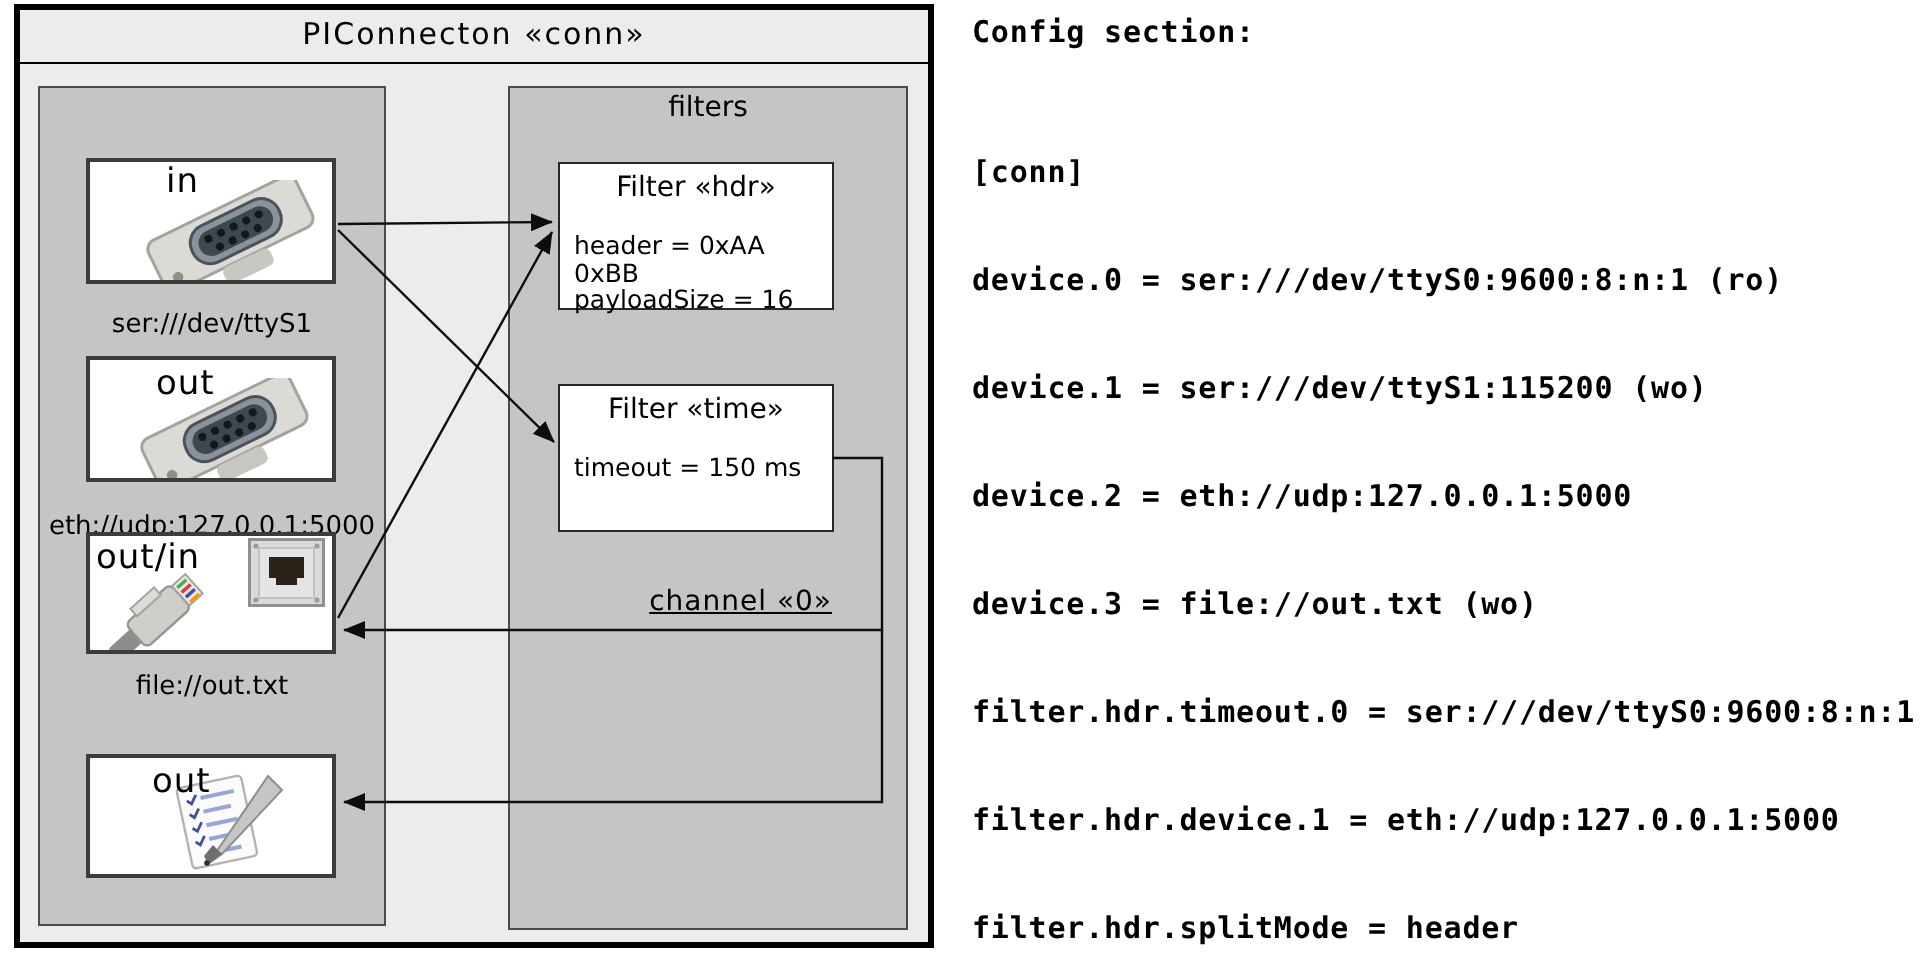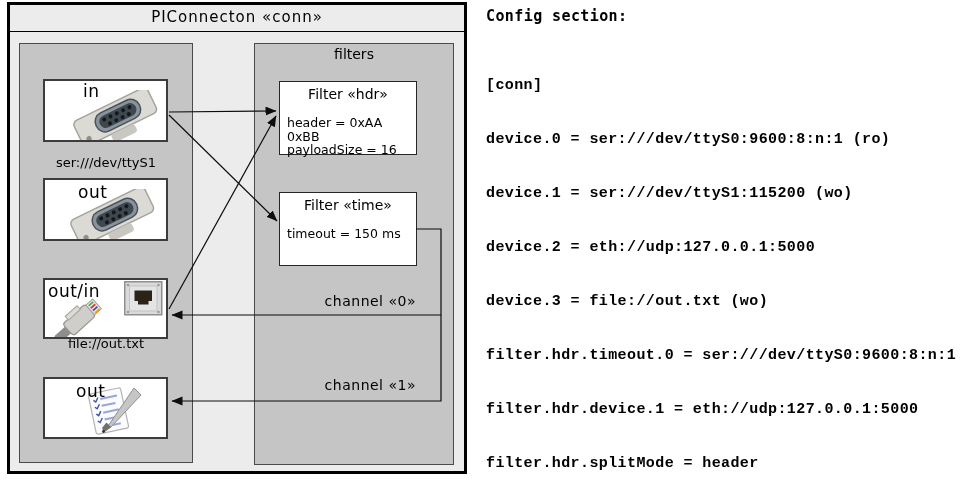--- a/index.html
+++ b/index.html
@@ -32,52 +32,53 @@
   .dev-card { left:43px; width:125px; border:2px solid #3c3c3c; }
   .port-label { position:absolute; font-size:17px; line-height:19px; letter-spacing:0.5px; z-index:2; }
 
   
   .filter-card { left:279px; width:138px; height:74px; border:1px solid #262626; }
   .filter-title { position:absolute; top:4px; left:0; width:100%; text-align:center; font-size:14px; }
   .filter-props { position:absolute; top:34px; left:7px; font-size:12.5px; line-height:13.5px; }
 
   
   .chan-label { position:absolute; left:254px; width:162px; text-align:right; font-size:14px; letter-spacing:0.5px; z-index:2; }
-  .chan-0 { top:293px; }
+  .chan-0 { top:293px;text-decoration:underline; }
   .chan-1 { top:377px; }
 
   
   .arrows { position:absolute; left:0; top:0; z-index:6; pointer-events:none; }
 
   
   .mono {
     font-family:"DejaVu Sans Mono","Liberation Mono",monospace;
     font-weight:bold; font-size:15px; letter-spacing:0.4px; line-height:18px;
     white-space:pre;
   }
   .config-heading { position:absolute; left:486px; top:7px; }
   .config-lines { position:absolute; left:486px; top:41px; }
-  .config-line { height:18px;font-family:Liberation Mono, monospace; }
+  .config-line { height:18px; }
 
   .icon-svg { position:absolute; }
 </style>
 </head>
 <body>
 
 <div class="page">
 
   <div class="outer-box"></div>
   <div class="diagram-title">PIConnecton «conn»</div>
   <div class="title-sep"></div>
 
   <div class="panel devices-panel"></div>
   <div class="panel filters-panel"></div>
   <div class="filters-title">filters</div>
 
   <div class="dev-label" style="top:155px">ser:///dev/ttyS1</div>
+  <div class="dev-label" style="top:256px">eth://udp:127.0.0.1:5000</div>
   <div class="dev-label" style="top:336px">file://out.txt</div>
 
   <div class="card dev-card" style="top:79px;height:63px">
     <span class="port-label" style="left:38px;top:1px">in</span>
     <svg class="icon-svg" style="right:1px;bottom:0" width="96" height="50" viewBox="0 0 96 50">
       <g transform="rotate(-26 48 26)">
         <rect x="5" y="12" width="82" height="28" rx="5" fill="#dcdad4" stroke="#a5a39d" stroke-width="1.5"></rect>
         <rect x="25" y="16" width="48" height="20" rx="9.5" fill="#8a939c" stroke="#4a525b" stroke-width="1.5"></rect>
         <rect x="29" y="19.5" width="40" height="13" rx="6.5" fill="#3f474f"></rect>
         <circle cx="35" cy="23.5" r="2" fill="#14181c"></circle>
@@ -110,21 +111,21 @@
         <circle cx="38.5" cy="29.5" r="2" fill="#14181c"></circle>
           <circle cx="45.5" cy="29.5" r="2" fill="#14181c"></circle>
         <circle cx="52.5" cy="29.5" r="2" fill="#14181c"></circle>
           <circle cx="59.5" cy="29.5" r="2" fill="#14181c"></circle>
         <circle cx="13" cy="34" r="2.6" fill="#918f88"></circle>
         <rect x="34" y="40" width="26" height="9" rx="3" fill="#c9c7c1"></rect>
       </g>
     </svg>
   </div>
 
-  <div class="card dev-card" style="top:278px;height:61px">
+  <div class="card dev-card" style="top:266px;height:61px">
     <span class="port-label" style="left:3px;top:2px">out/in</span>
     <svg class="icon-svg" style="right:2px;bottom:0" width="110" height="57" viewBox="0 0 110 57">
       <g transform="translate(70,1)">
         <rect x="0.75" y="0.75" width="37" height="33" fill="#dadada" stroke="#8f8f8f" stroke-width="1.5"></rect>
         <rect x="5.5" y="5" width="27.5" height="25" fill="#e4e4e4" stroke="#c2c2c2"></rect>
         <path d="M10.5 9.5 h17.5 v10.5 h-3.5 v3.5 h-10.5 v-3.5 h-3.5 z" fill="#2b2318"></path>
         <circle cx="4" cy="4" r="1.3" fill="#9b9b9b"></circle>
           <circle cx="34.5" cy="4" r="1.3" fill="#9b9b9b"></circle>
         <circle cx="4" cy="31" r="1.3" fill="#9b9b9b"></circle>
           <circle cx="34.5" cy="31" r="1.3" fill="#9b9b9b"></circle>
@@ -173,21 +174,20 @@
     </div>
   </div>
   <div class="card filter-card" style="top:192px">
     <div class="filter-title">Filter «time»</div>
     <div class="filter-props">
       <div>timeout = 150 ms</div>
     </div>
   </div>
 
   <div class="chan-label chan-0">channel «0»</div>
-  <div class="chan-label chan-1">channel «1»</div>
 
   <svg class="arrows" width="964" height="484" viewBox="0 0 964 484">
     <defs>
       <marker id="arr" markerUnits="userSpaceOnUse" markerWidth="12" markerHeight="10" refX="10.5" refY="4.5" orient="auto">
         <path d="M0,0 L11,4.5 L0,9 z" fill="#0d0d0d"></path>
       </marker>
     </defs>
     <line x1="169" y1="112" x2="276" y2="111" stroke="#0d0d0d" stroke-width="1.2" marker-end="url(#arr)"></line>
     <line x1="169" y1="115" x2="277" y2="221" stroke="#0d0d0d" stroke-width="1.2" marker-end="url(#arr)"></line>
     <line x1="169" y1="309" x2="276" y2="116" stroke="#0d0d0d" stroke-width="1.2" marker-end="url(#arr)"></line>

